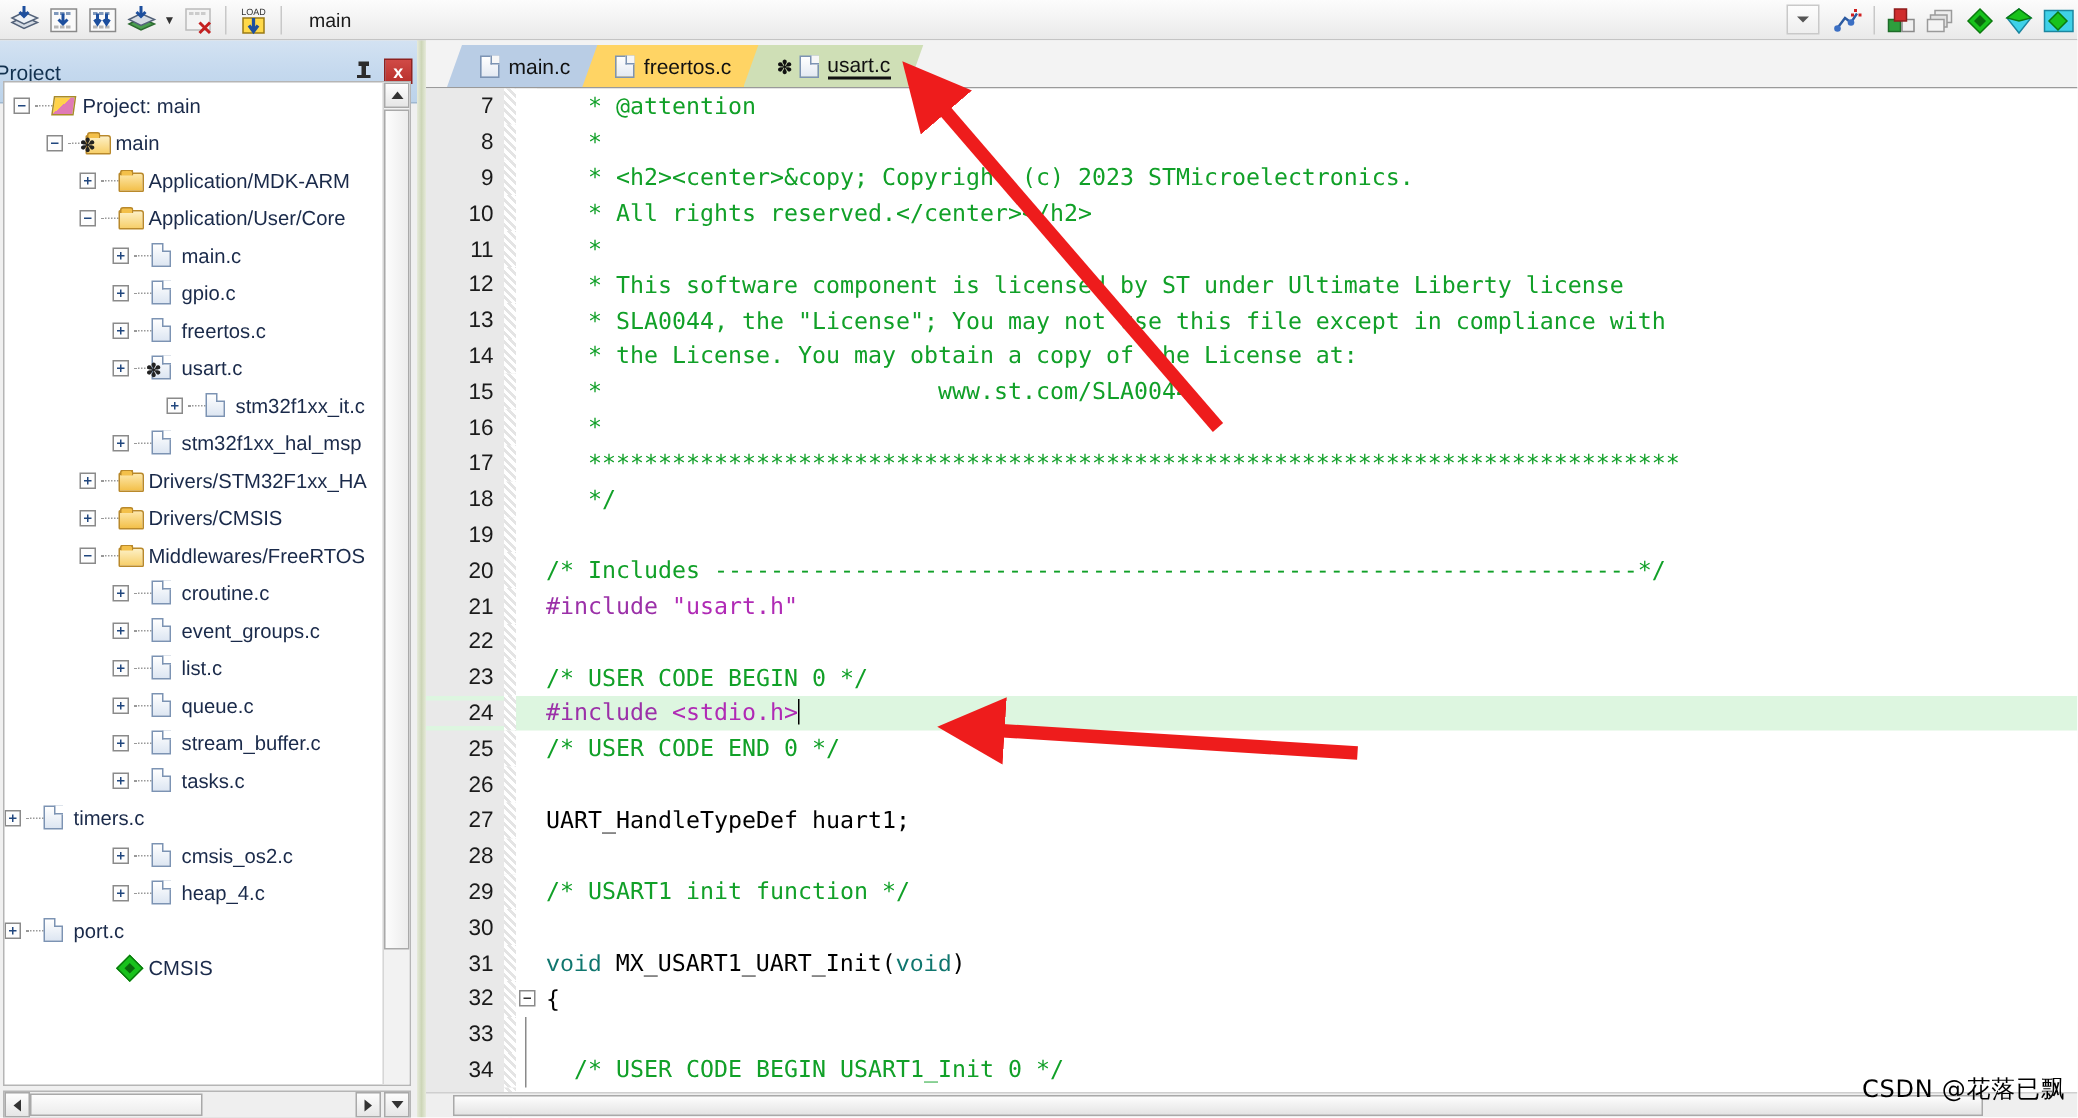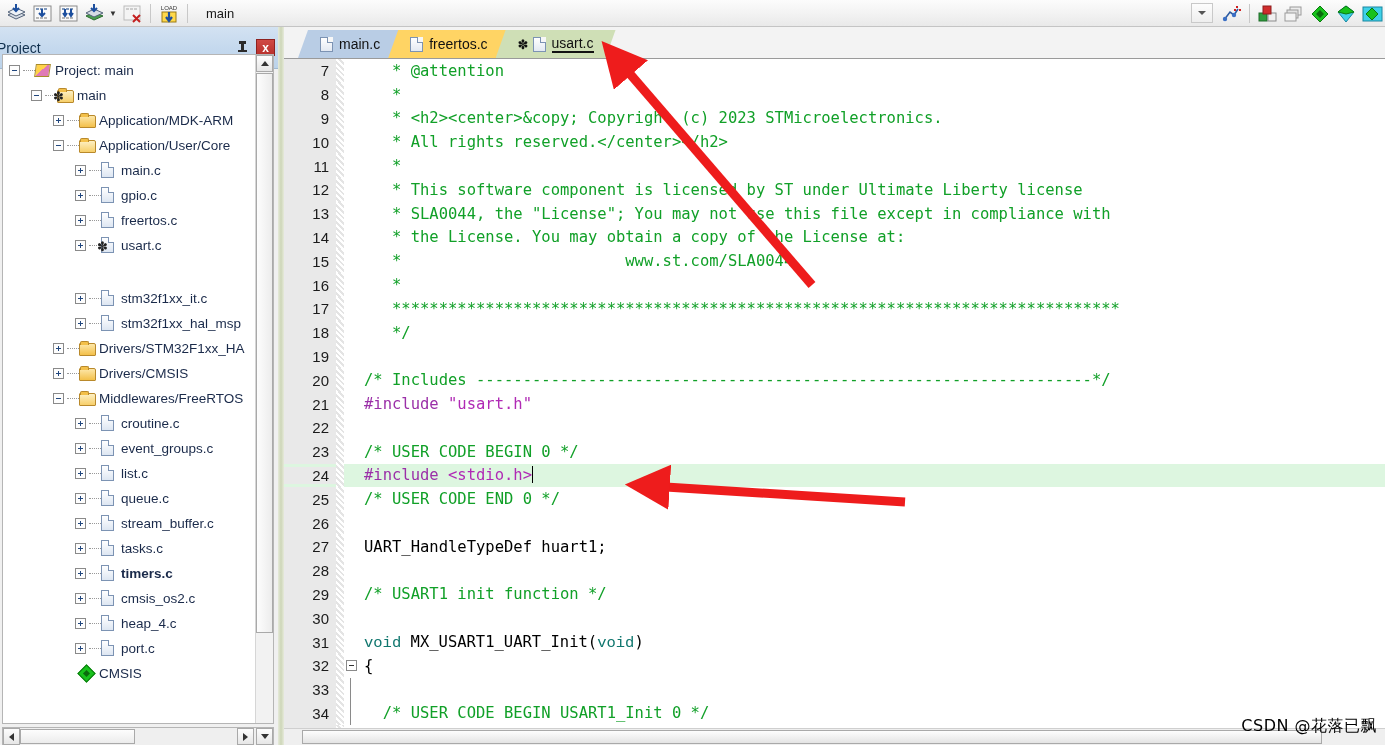--- a/index.html
+++ b/index.html
@@ -659,21 +659,21 @@
           </div>
           <div class="tnode" style="padding-left: 72px;">
             <div class="texp plus"></div>
             <div class="tdots"></div>
             <div class="ficon">
               <div class="fileglyph"></div>
               <span class="asterisk-badge">✽</span>
             </div>
             <span class="tlabel">usart.c</span>
           </div>
-          <div class="tnode" style="padding-left: 72px; margin-top: 28px;">
+          <div class="tnode" style="padding-left: 108px;">
             <div class="texp plus"></div>
             <div class="tdots"></div>
             <div class="ficon">
               <div class="fileglyph"></div>
             </div>
             <span class="tlabel">stm32f1xx_it.c</span>
           </div>
           <div class="tnode" style="padding-left: 72px;">
             <div class="texp plus"></div>
             <div class="tdots"></div>
@@ -747,21 +747,21 @@
             <span class="tlabel">stream_buffer.c</span>
           </div>
           <div class="tnode" style="padding-left: 72px;">
             <div class="texp plus"></div>
             <div class="tdots"></div>
             <div class="ficon">
               <div class="fileglyph"></div>
             </div>
             <span class="tlabel">tasks.c</span>
           </div>
-          <div class="tnode" style="padding-left: 72px; font-weight: bold;">
+          <div class="tnode" style="">
             <div class="texp plus"></div>
             <div class="tdots"></div>
             <div class="ficon">
               <div class="fileglyph"></div>
             </div>
             <span class="tlabel">timers.c</span>
           </div>
           <div class="tnode" style="padding-left: 72px;">
             <div class="texp plus"></div>
             <div class="tdots"></div>
@@ -771,21 +771,21 @@
             <span class="tlabel">cmsis_os2.c</span>
           </div>
           <div class="tnode" style="padding-left: 72px;">
             <div class="texp plus"></div>
             <div class="tdots"></div>
             <div class="ficon">
               <div class="fileglyph"></div>
             </div>
             <span class="tlabel">heap_4.c</span>
           </div>
-          <div class="tnode" style="padding-left: 72px;">
+          <div class="tnode" style="">
             <div class="texp plus"></div>
             <div class="tdots"></div>
             <div class="ficon">
               <div class="fileglyph"></div>
             </div>
             <span class="tlabel">port.c</span>
           </div>
           <div class="tnode" style="padding-left: 50px;">
             <div style="width: 26px; flex: 0 0 auto;"></div>
             <div class="ficon">

